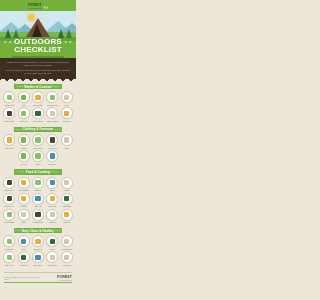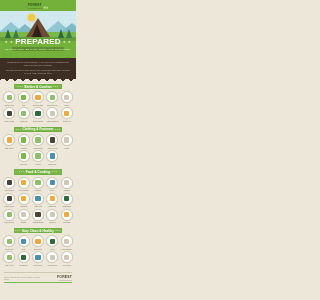--- a/index.html
+++ b/index.html
@@ -115,23 +115,24 @@
       <div class="tree t2"></div>
       <div class="tree t3"></div>
       <div class="tree t4"></div>
       <div class="tent"></div>
       <div class="tent-in"></div>
     </div>
 
     <div class="title-wrap">
       <div class="title-row">
         <span class="stars">★ ★</span>
-        <span class="title-main">PREPARED</span>
+        <span class="title-main">OUTDOORS</span>
         <span class="stars">★ ★</span>
       </div>
+      <div class="title-main">CHECKLIST</div>
       <div class="title-sub-band">
         <span class="title-sub">BE PREPARED. BE SAFE. ENJOY THE OUTDOORS.</span>
       </div>
     </div>
   </div>
 
   <div class="intro">
     <p>Nothing beats the great outdoors — but a trip can go sideways fast when you forget the essentials.</p>
     <p class="last">Use this checklist to pack smart, stay comfortable and make the most of every night under the stars.</p>
     <div class="torn"></div>

